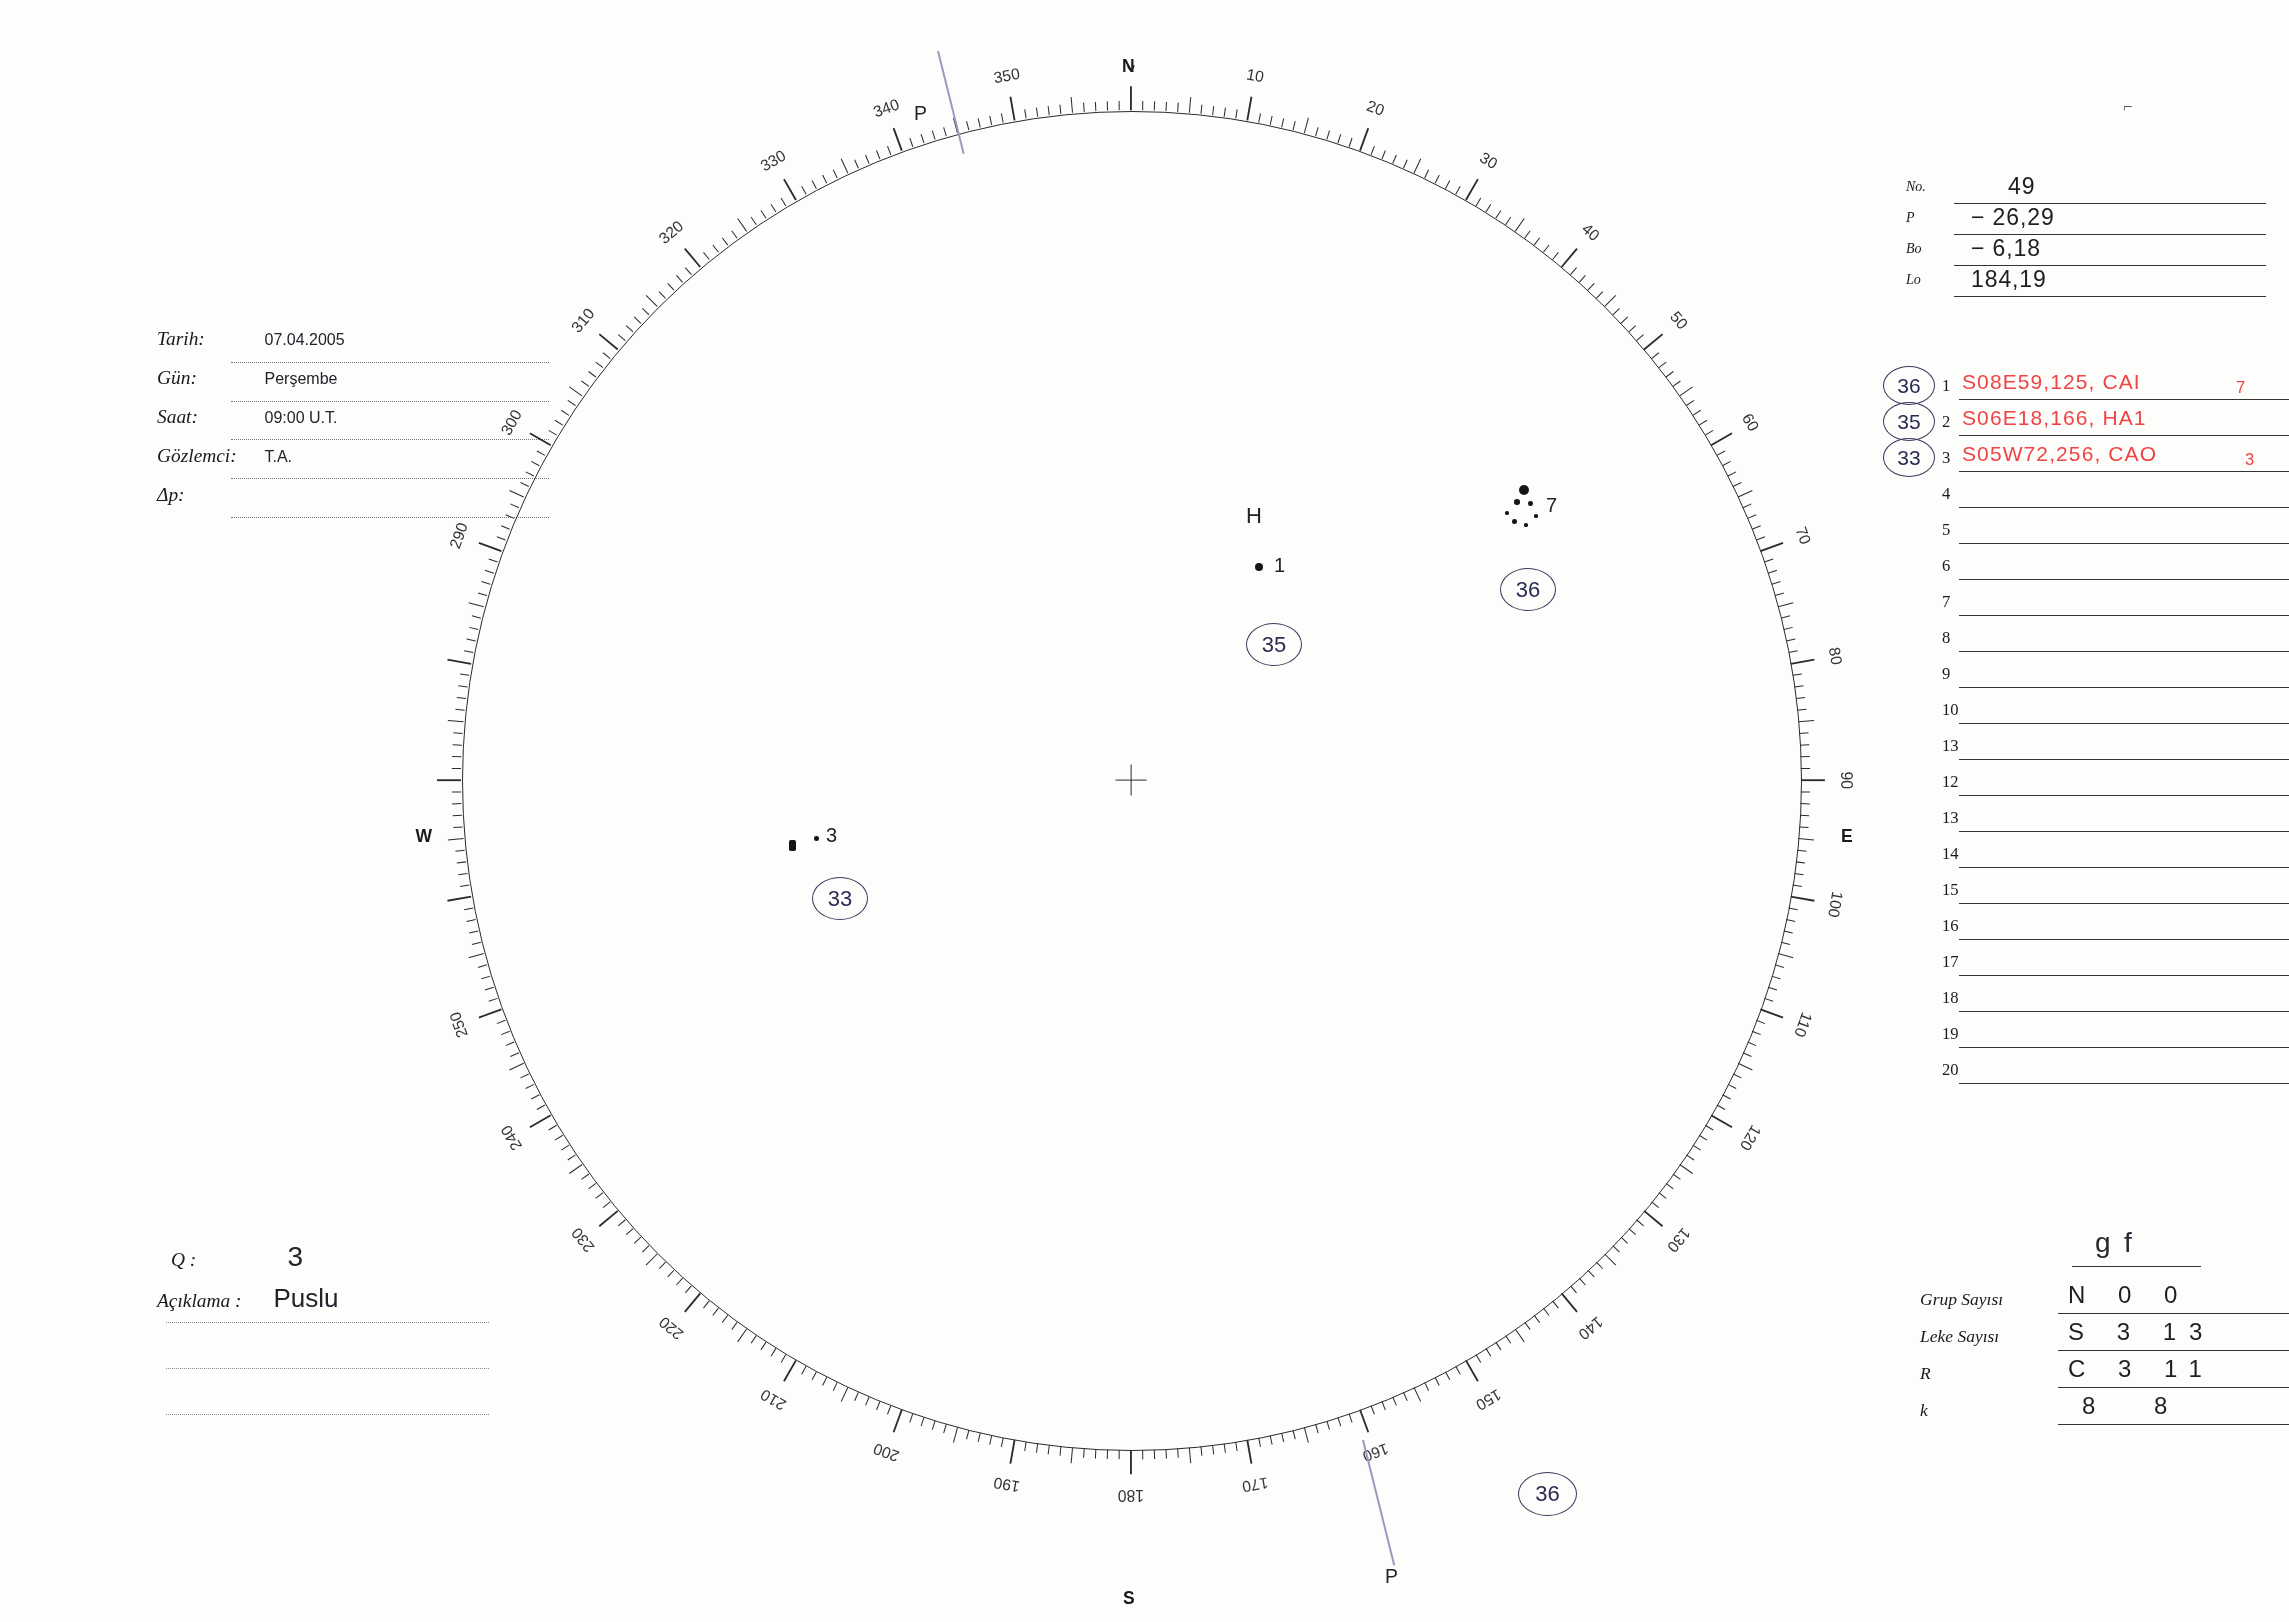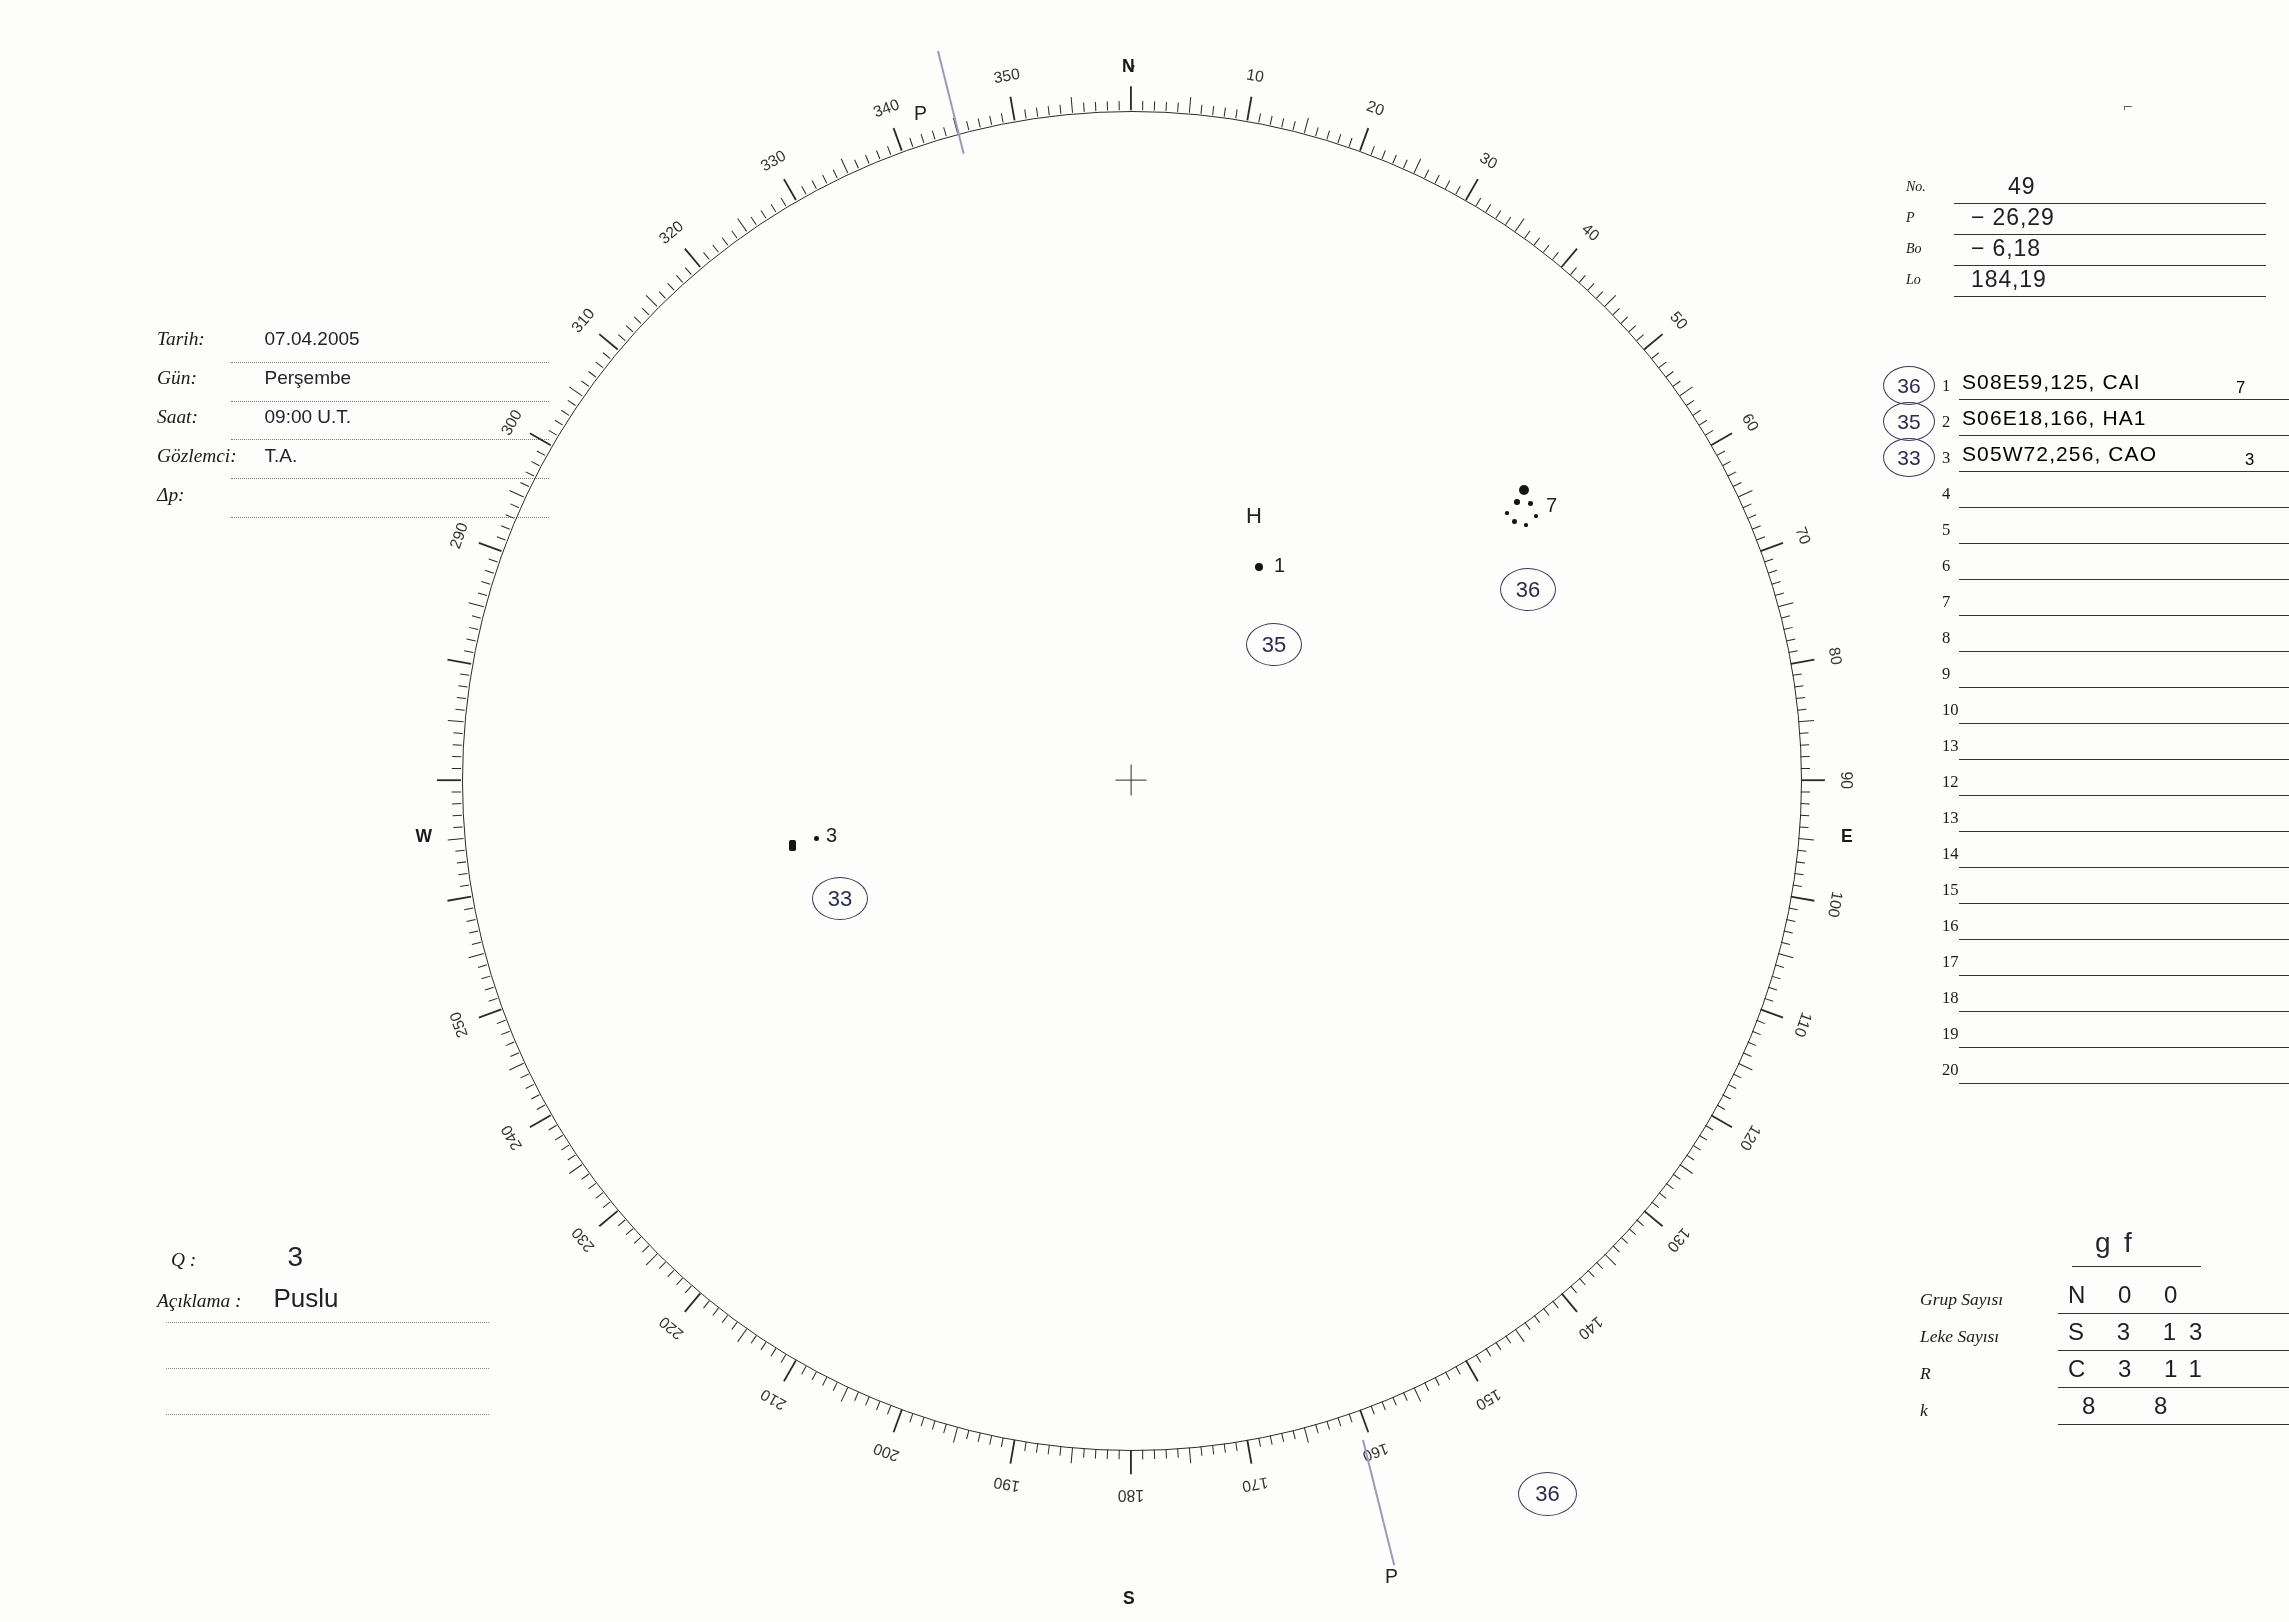--- a/index.html
+++ b/index.html
@@ -16,21 +16,21 @@
   .flabel{font-family:"Liberation Serif",serif;font-style:italic;}
   .hand{font-family:"Liberation Sans",sans-serif;color:#22242c;}
 
   
   #tarih{left:157px;top:328px;}
   #gun{left:157px;top:367px;}
   #saat{left:157px;top:406px;}
   #gozlemci{left:157px;top:445px;}
   #dp{left:157px;top:484px;}
   .flabel.w1{display:inline-block;width:102px;}
-  .valhand{font-size:19px;margin-left:5.5px;}
+  .valhand{font-size:16px;margin-left:5.5px;}
 
   .underline-dots{position:absolute;border-bottom:0.9px dotted #777;}
 
   
   #qrow{left:171px;top:1241px;}
   #acrow{left:157px;top:1283px;}
   .acline{position:absolute;left:166px;border-bottom:0.9px dotted #888;width:323px;}
 
   
   .disk-wrap{position:absolute;left:434px;top:65px;width:1440px;height:1495px;}
@@ -61,21 +61,21 @@
   .rlab{position:absolute;left:0;top:3.7px;font-style:italic;font-size:14px;}
   .rline{position:absolute;left:48px;right:0;top:28px;border-bottom:1.4px solid #333;}
   .rval{position:absolute;left:102px;top:-1.8px;font-family:"Liberation Sans",sans-serif;
         font-size:23px;color:#1d1f26;letter-spacing:0.9px;}
 
   .glist{position:absolute;left:1920px;top:369px;width:369px;}
   .gitem{position:relative;height:36px;}
   .gnum{position:absolute;left:22px;top:7.4px;font-size:16.6px;font-family:"Liberation Serif",serif;}
   .gunder{position:absolute;left:39px;right:-55px;top:29.5px;border-bottom:1.3px solid #333;}
   .gtxt{position:absolute;left:42px;top:0.9px;font-family:"Liberation Sans",sans-serif;
-        font-size:21px;letter-spacing:1.1px;color:#000000;}
+        font-size:21px;letter-spacing:1.1px;color:#ef4444;}
   .gcirc{position:absolute;left:-37px;top:-2.8px;width:50px;height:37px;border:1.8px solid #3a3a5e;
         border-radius:50%;display:flex;align-items:center;justify-content:center;
         font-family:"Liberation Sans",sans-serif;font-size:21px;color:#2c2c52;}
 
   .totals{position:absolute;left:1920px;top:1283px;width:369px;}
   .trow{position:relative;height:37px;}
   .tlab{position:absolute;left:0;top:5.5px;font-style:italic;font-size:17.5px;}
   .tline{position:absolute;left:138px;right:-37px;top:29.5px;border-bottom:1.3px solid #333;}
   .tval{position:absolute;left:148px;top:-1.8px;font-family:"Liberation Sans",sans-serif;
         font-size:24px;letter-spacing:13px;color:#1d1f26;}

